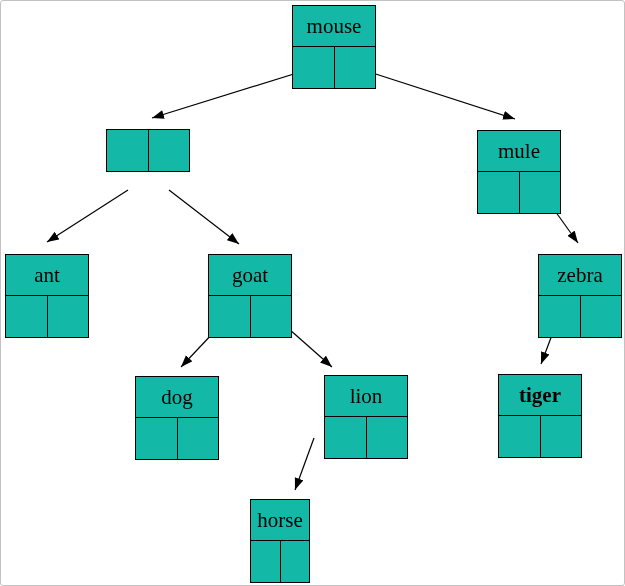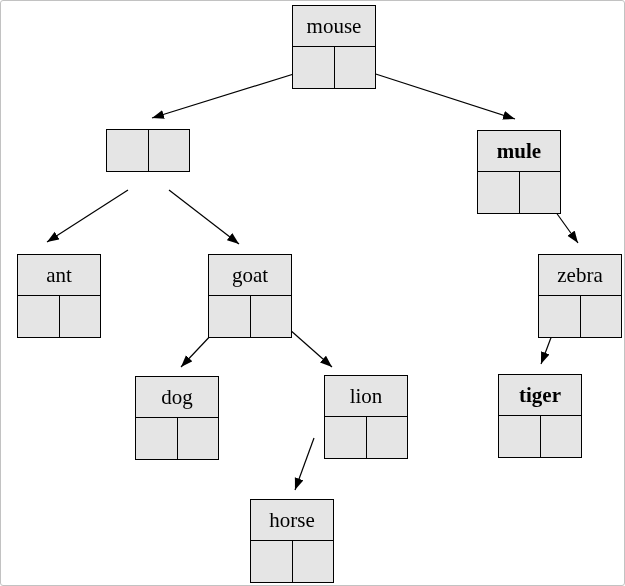--- a/index.html
+++ b/index.html
@@ -26,21 +26,21 @@
     height: 586px;
   }
   #edge-layer line {
     stroke: #000000;
     stroke-width: 1.2;
   }
   .node {
     position: absolute;
     box-sizing: border-box;
     border: 1px solid #000000;
-    background: #e5e5e5;
+    background: #14b8a6;
   }
   .node-label {
     box-sizing: border-box;
     border-bottom: 1px solid #000000;
     display: flex;
     align-items: center;
     justify-content: center;
     font-size: 21px;
     color: #000000;
     line-height: 1;
@@ -87,28 +87,28 @@
   </div>
 
   <div class="node" style="left: 105px; top: 128px; width: 84px;">
     <div class="node-cells">
       <div class="cell cell-left" style="height: 41px;"></div>
       <div class="cell cell-right" style="height: 41px;"></div>
     </div>
   </div>
 
   <div class="node" style="left: 476px; top: 129px; width: 84px;">
-    <div class="node-label" style="height: 41px; font-weight: bold;">mule</div>
+    <div class="node-label" style="height: 41px;">mule</div>
     <div class="node-cells">
       <div class="cell cell-left" style="height: 41px;"></div>
       <div class="cell cell-right" style="height: 41px;"></div>
     </div>
   </div>
 
-  <div class="node" style="left: 4px; top: 253px; width: 84px; margin-left: 12px;">
+  <div class="node" style="left: 4px; top: 253px; width: 84px;">
     <div class="node-label" style="height: 41px;">ant</div>
     <div class="node-cells">
       <div class="cell cell-left" style="height: 41px;"></div>
       <div class="cell cell-right" style="height: 41px;"></div>
     </div>
   </div>
 
   <div class="node" style="left: 207px; top: 253px; width: 84px;">
     <div class="node-label" style="height: 41px;">goat</div>
     <div class="node-cells">
@@ -142,21 +142,21 @@
   </div>
 
   <div class="node" style="left: 497px; top: 373px; width: 84px;">
     <div class="node-label" style="height: 41px; font-weight: bold;">tiger</div>
     <div class="node-cells">
       <div class="cell cell-left" style="height: 41px;"></div>
       <div class="cell cell-right" style="height: 41px;"></div>
     </div>
   </div>
 
-  <div class="node" style="left: 249px; top: 498px; width: 84px;">
+  <div class="node" style="left: 249px; top: 498px; width: 60px;">
     <div class="node-label" style="height: 41px;">horse</div>
     <div class="node-cells">
       <div class="cell cell-left" style="height: 41px;"></div>
       <div class="cell cell-right" style="height: 41px;"></div>
     </div>
   </div>
 </div>
 </div>
 
 </body></html>

